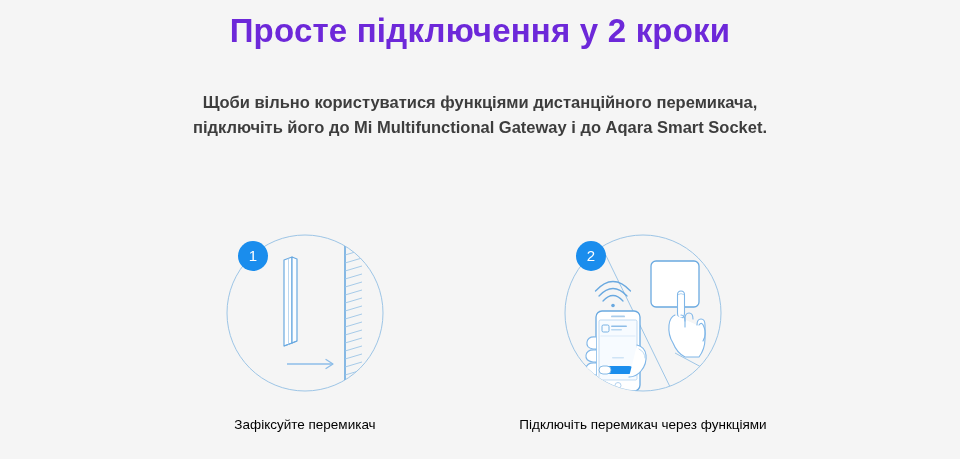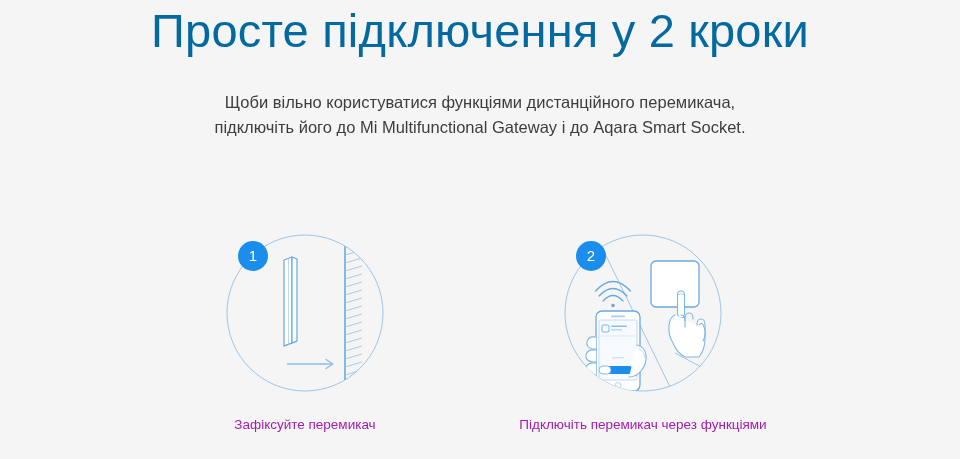--- a/index.html
+++ b/index.html
@@ -27,32 +27,32 @@
   
   .heading {
     position:absolute;
     top:8px;
     left:0;
     width:960px;
     text-align:center;
   }
 
   .title {
-    font-size:47px;
-    font-weight:400;
-    color:#0369a1;
+    font-size:33px;
+    font-weight:700;
+    color:#6d28d9;
     letter-spacing:0.2px;
     line-height:46px;
     white-space:nowrap;
   }
 
   .subtitle {
     margin-top:36px;
     font-size:16.5px;
-    font-weight:400;
+    font-weight:700;
     color:#3d3d3d;
     line-height:25px;
   }
   .subtitle .line { display:block; white-space:nowrap; }
 
   
   .steps {
     position:absolute;
     top:233px;
     left:0;
@@ -99,21 +99,21 @@
     font-weight:400;
     line-height:30px;
     text-align:center;
     z-index:4;
   }
 
   .caption {
     margin-top:22px;
     text-align:center;
     font-size:13.5px;
-    color:#a21caf;
+    color:#000000;
     line-height:19px;
     white-space:nowrap;
   }
 </style>
 </head>
 <body>
 
 <div class="page">
 
   <div class="heading">

